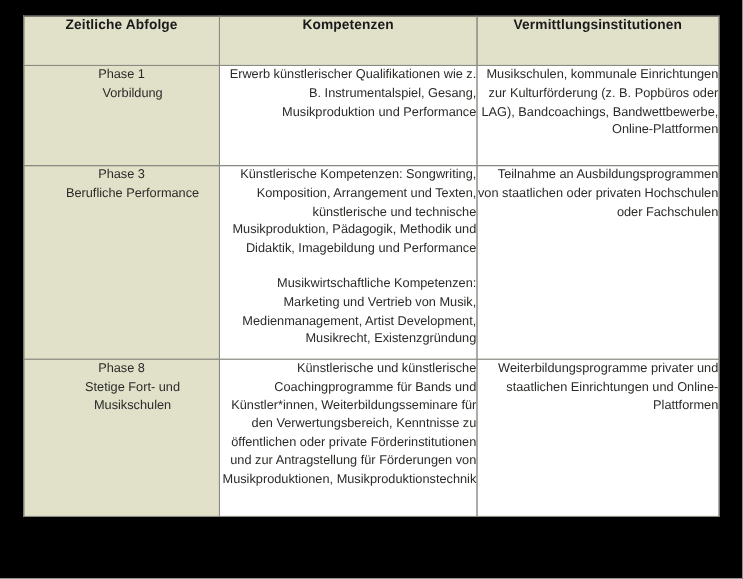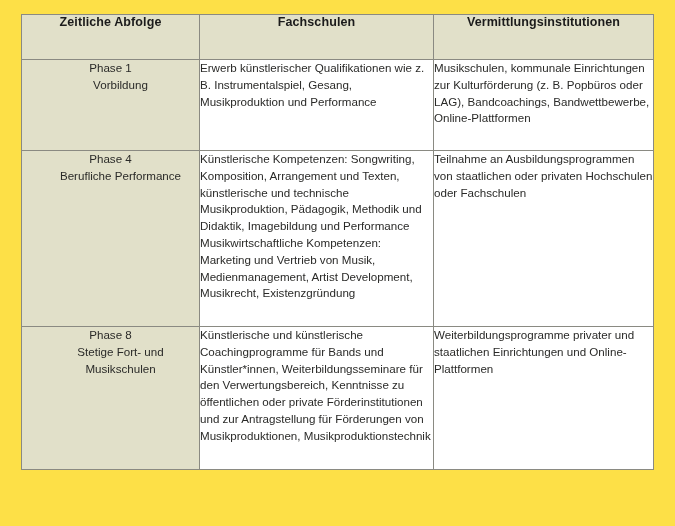--- a/index.html
+++ b/index.html
@@ -12,21 +12,21 @@
     height: 526px;
     font-family: "Liberation Sans", sans-serif;
     color: #221f1f;
     overflow: hidden;
   }
 
   .sheet {
     position: relative;
     width: 675px;
     height: 526px;
-    background: #fde047;
+    background: #000000;
   }
 
   table.phase-table {
     position: absolute;
     left: 21px;
     top: 14px;
     width: 632px;
     border-collapse: collapse;
     table-layout: fixed;
     border: 1px solid #6f6f69;
@@ -64,57 +64,57 @@
     text-align: center;
     vertical-align: top;
     font-size: 11.6px;
     line-height: 1.45;
     padding: 14px 12px 10px 12px;
     color: #2a2a28;
   }
 
   td.body-cell {
     background: #ffffff;
-    text-align: left;
+    text-align: right;
     vertical-align: top;
     font-size: 11.6px;
     line-height: 1.45;
     padding: 14px 10px 10px 10px;
     color: #2a2a28;
   }
 
   .row-1 td.phase-cell,
   .row-1 td.body-cell { height: 90px; }
   .row-2 td.phase-cell,
   .row-2 td.body-cell { height: 175px; }
   .row-3 td.phase-cell,
   .row-3 td.body-cell { height: 142px; }
 
   .para { margin: 0; }
-  .para + .para { }
+  .para + .para { margin-top: 15px; }
 
   .phase-label { display: block; }
   .phase-name  { display: block; padding-left: 20px; }
 </style>
 </head>
 <body>
 
 <div class="sheet">
 
   <table class="phase-table">
     <colgroup>
       <col class="c1">
       <col class="c2">
       <col class="c3">
     </colgroup>
 
     <thead>
       <tr>
         <th>Zeitliche Abfolge</th>
-        <th>Fachschulen</th>
+        <th>Kompetenzen</th>
         <th>Vermittlungsinstitutionen</th>
       </tr>
     </thead>
 
     <tbody>
 
       <tr class="row-1">
         <td class="phase-cell">
           <span class="phase-label">Phase 1</span>
           <span class="phase-name">Vorbildung</span>
@@ -122,21 +122,21 @@
         <td class="body-cell">
           <p class="para">Erwerb künstlerischer Qualifikationen wie z. B. Instrumentalspiel, Gesang, Musikproduktion und Performance</p>
         </td>
         <td class="body-cell">
           <p class="para">Musikschulen, kommunale Einrichtungen zur Kulturförderung (z. B. Popbüros oder LAG), Bandcoachings, Bandwettbewerbe, Online-Plattformen</p>
         </td>
       </tr>
 
       <tr class="row-2">
         <td class="phase-cell">
-          <span class="phase-label">Phase 4</span>
+          <span class="phase-label">Phase 3</span>
           <span class="phase-name">Berufliche Performance</span>
         </td>
         <td class="body-cell">
           <p class="para">Künstlerische Kompetenzen: Songwriting, Komposition, Arrangement und Texten, künstlerische und technische Musikproduktion, Pädagogik, Methodik und Didaktik, Imagebildung und Performance</p>
           <p class="para">Musikwirtschaftliche Kompetenzen: Marketing und Vertrieb von Musik, Medienmanagement, Artist Development, Musikrecht, Existenzgründung</p>
         </td>
         <td class="body-cell">
           <p class="para">Teilnahme an Ausbildungsprogrammen von staatlichen oder privaten Hochschulen oder Fachschulen</p>
         </td>
       </tr>

